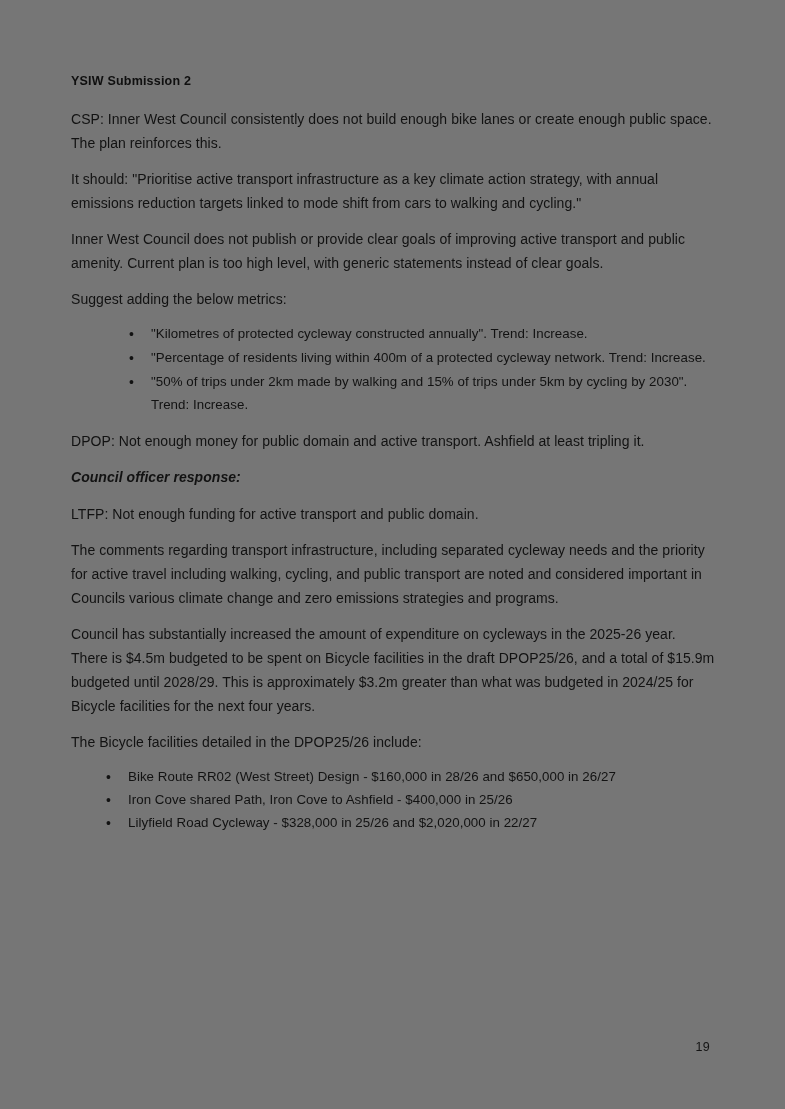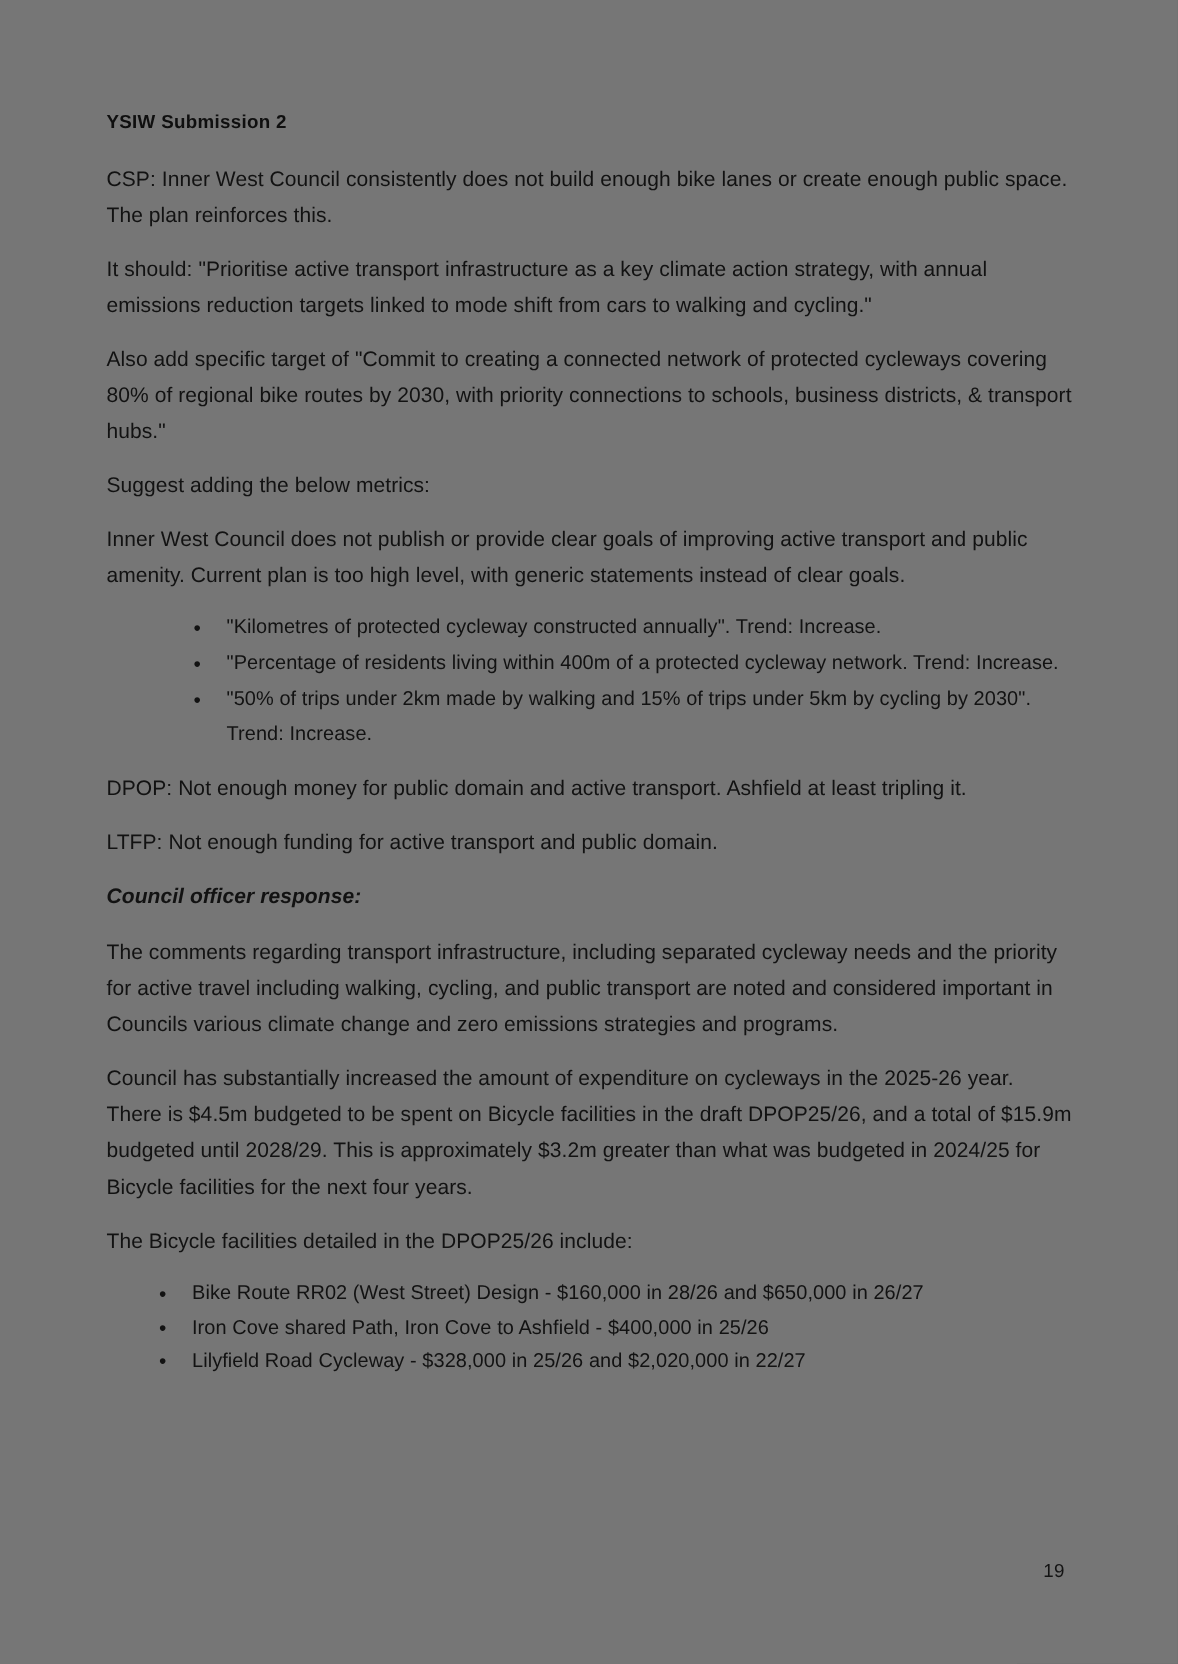--- a/index.html
+++ b/index.html
@@ -87,34 +87,33 @@
 </head>
 <body>
 
 <div class="page">
   <div class="content">
 
     <h1 class="doc-title">YSIW Submission 2</h1>
 
     <p class="para">CSP: Inner West Council consistently does not build enough bike lanes or create enough public space. The plan reinforces this.</p>
     <p class="para">It should: "Prioritise active transport infrastructure as a key climate action strategy, with annual emissions reduction targets linked to mode shift from cars to walking and cycling."</p>
-    <p class="para">Also add specific target of "Commit to creating a connected network of protected cycleways covering 80% of regional bike routes by 2030, with priority connections to schools, business districts, &amp; transport hubs."</p>
+    <p class="para">Inner West Council does not publish or provide clear goals of improving active transport and public amenity. Current plan is too high level, with generic statements instead of clear goals.</p>
     <p class="para">Suggest adding the below metrics:</p>
-    <p class="para">Inner West Council does not publish or provide clear goals of improving active transport and public amenity. Current plan is too high level, with generic statements instead of clear goals.</p>
 
     <ul class="bullets">
       <li>"Kilometres of protected cycleway constructed annually". Trend: Increase.</li>
       <li>"Percentage of residents living within 400m of a protected cycleway network. Trend: Increase.</li>
       <li>"50% of trips under 2km made by walking and 15% of trips under 5km by cycling by 2030". Trend: Increase.</li>
     </ul>
 
     <p class="para">DPOP: Not enough money for public domain and active transport. Ashfield at least tripling it.</p>
+    <p class="para italic-head">Council officer response:</p>
+
     <p class="para">LTFP: Not enough funding for active transport and public domain.</p>
-
-    <p class="para italic-head">Council officer response:</p>
 
     <p class="para">The comments regarding transport infrastructure, including separated cycleway needs and the priority for active travel including walking, cycling, and public transport are noted and considered important in Councils various climate change and zero emissions strategies and programs.</p>
     <p class="para">Council has substantially increased the amount of expenditure on cycleways in the 2025-26 year. There is $4.5m budgeted to be spent on Bicycle facilities in the draft DPOP25/26, and a total of $15.9m budgeted until 2028/29. This is approximately $3.2m greater than what was budgeted in 2024/25 for Bicycle facilities for the next four years.</p>
     <p class="para">The Bicycle facilities detailed in the DPOP25/26 include:</p>
 
     <ul class="bullets second tight">
       <li>Bike Route RR02 (West Street) Design - $160,000 in 28/26 and $650,000 in 26/27</li>
       <li>Iron Cove shared Path, Iron Cove to Ashfield - $400,000 in 25/26</li>
       <li>Lilyfield Road Cycleway - $328,000 in 25/26 and $2,020,000 in 22/27</li>
     </ul>

